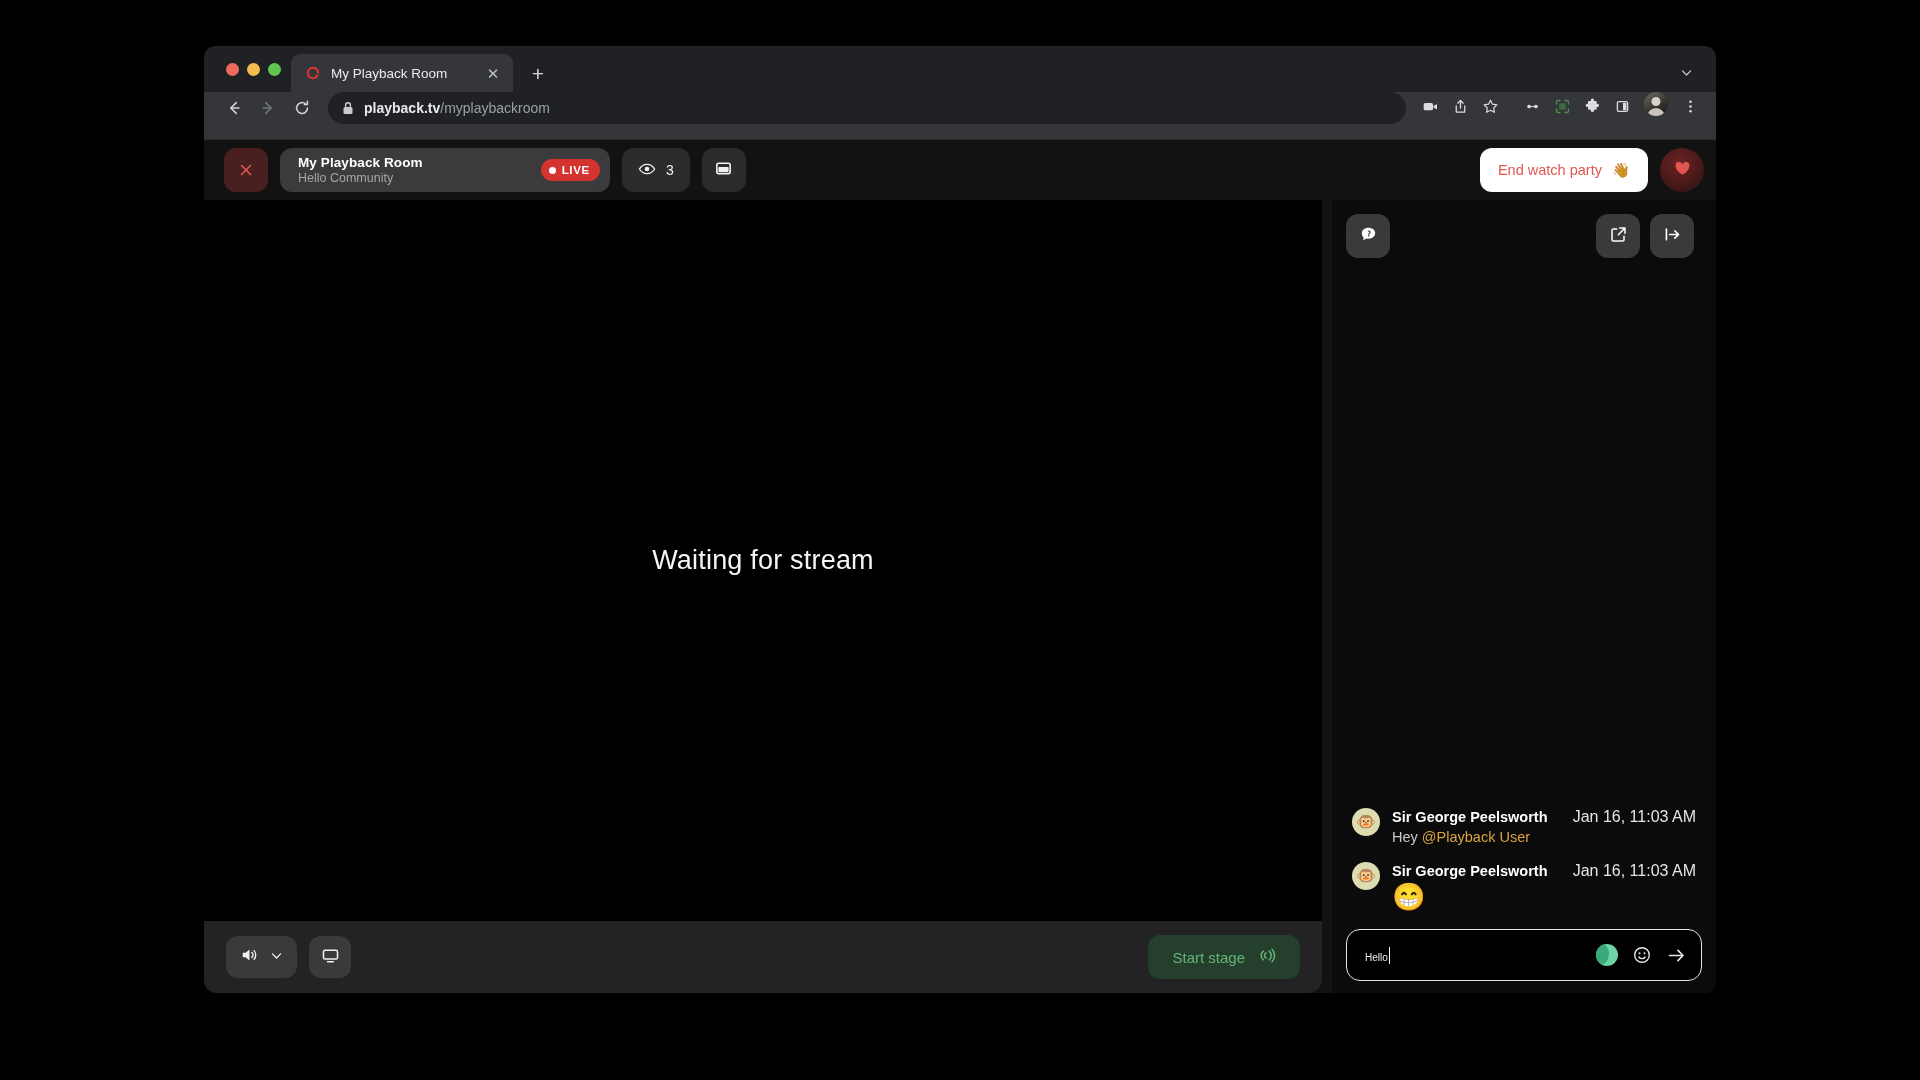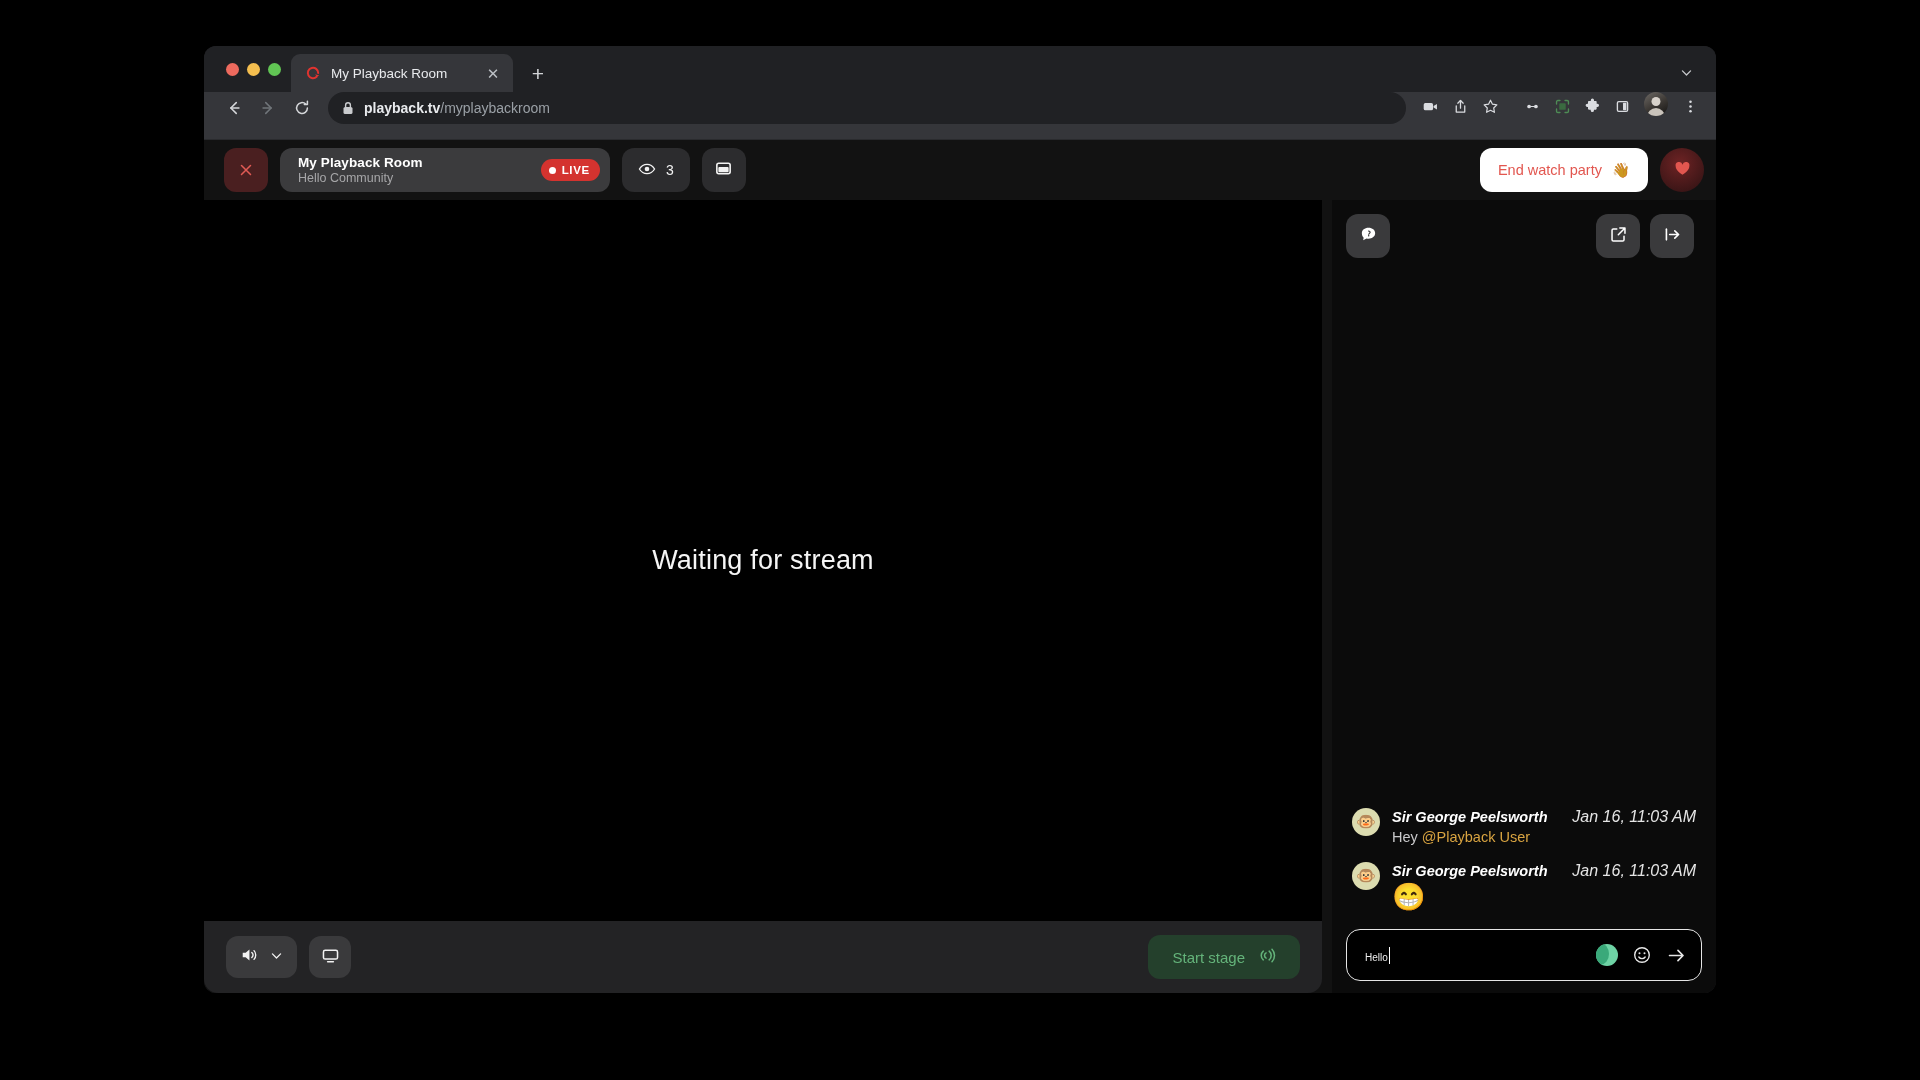--- a/index.html
+++ b/index.html
@@ -297,21 +297,21 @@
   }
   .msg { display: flex; gap: 12px; align-items: flex-start; }
   .msg-avatar {
     width: 28px; height: 28px; border-radius: 50%;
     flex: none;
     background: #dcdcb0;
     position: relative; overflow: hidden;
     font-size: 16px; line-height: 28px; text-align: center;
   }
   .msg-body { flex: 1; min-width: 0; }
-  .msg-head { display: flex; align-items: baseline; gap: 12px; font-style: italic; }
+  .msg-head { display: flex; align-items: baseline; gap: 12px; }
   .msg-author { color: #FFFFFF; font-size: 14.5px; font-weight: 700; flex: 1; white-space: nowrap; }
   .msg-time { color: #e5e5e5; font-size: 16px; flex: none; }
   .msg-text { color: #C9C9CB; font-size: 14.5px; margin-top: 2px; line-height: 1.35; }
   .mention { color: #D9A441; }
   .msg-emoji { font-size: 27px; line-height: 1.15; margin-top: 2px; }
 
   .chat-input-wrap { padding: 0 14px; flex: none; }
   .chat-input {
     height: 52px;
     border: 1.5px solid #E6E6E6;

